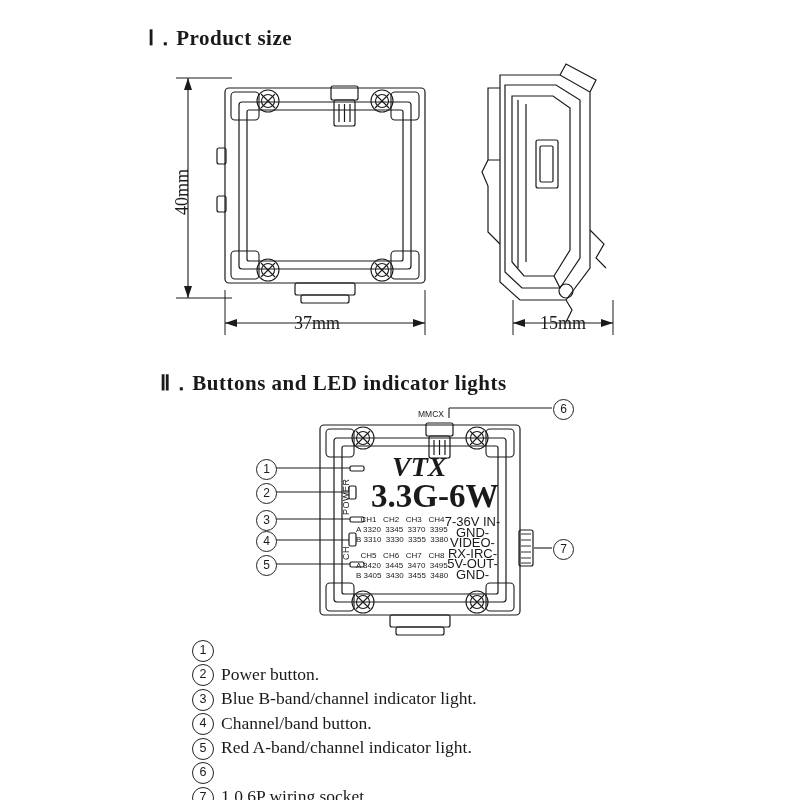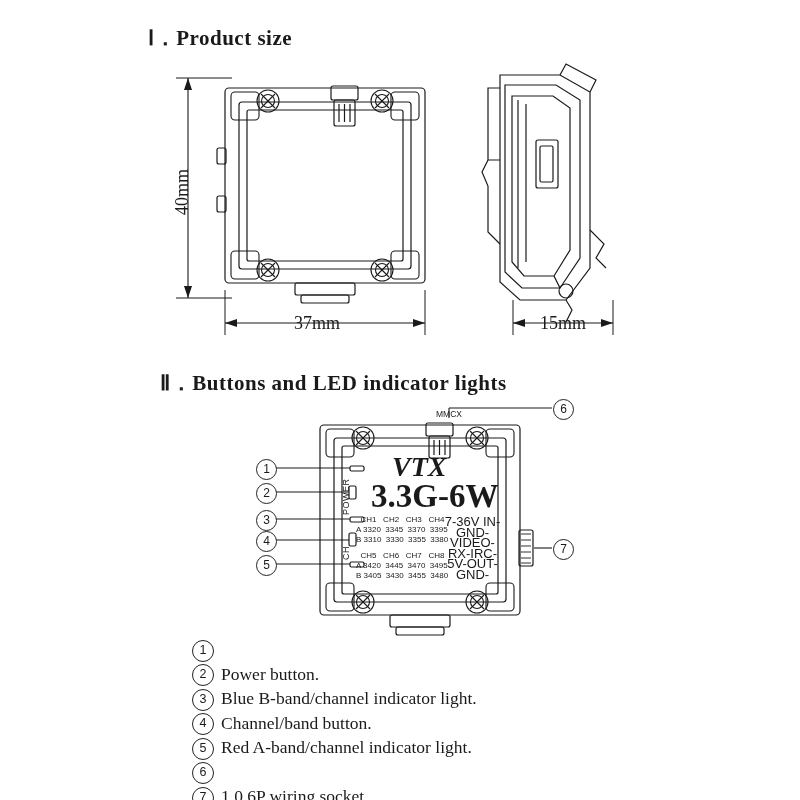--- a/index.html
+++ b/index.html
@@ -54,21 +54,21 @@
   }
   .powerv{
     position:absolute;font-family:"Liberation Sans",sans-serif;font-size:9px;
     transform:rotate(-90deg);transform-origin:left top;white-space:nowrap;letter-spacing:0.5px;
   }
   .chv{
     position:absolute;font-family:"Liberation Sans",sans-serif;font-size:9px;
     transform:rotate(-90deg);transform-origin:left top;white-space:nowrap;letter-spacing:0.5px;
   }
   .mmcx{
-    position:absolute;font-family:"Liberation Sans",sans-serif;font-size:8.5px;margin-left:18px;
+    position:absolute;font-family:"Liberation Sans",sans-serif;font-size:8.5px;
   }
 </style>
 </head>
 <body>
 
 <div class="sec-title" id="sec1-title">Ⅰ．Product size</div>
 <div class="sec-title" id="sec2-title">Ⅱ．Buttons and LED indicator lights</div>
 
 <svg class="diagram" viewBox="0 0 800 800">
   <g stroke="#1a1a1a" fill="none" stroke-width="1.2">

